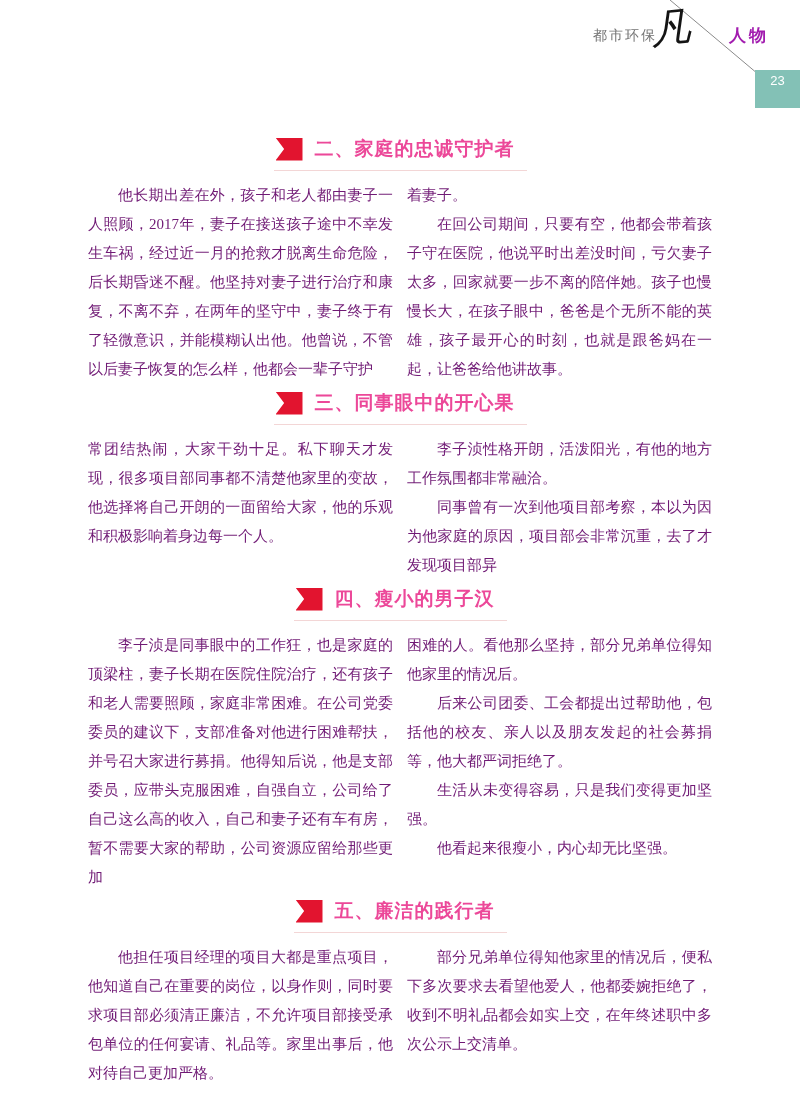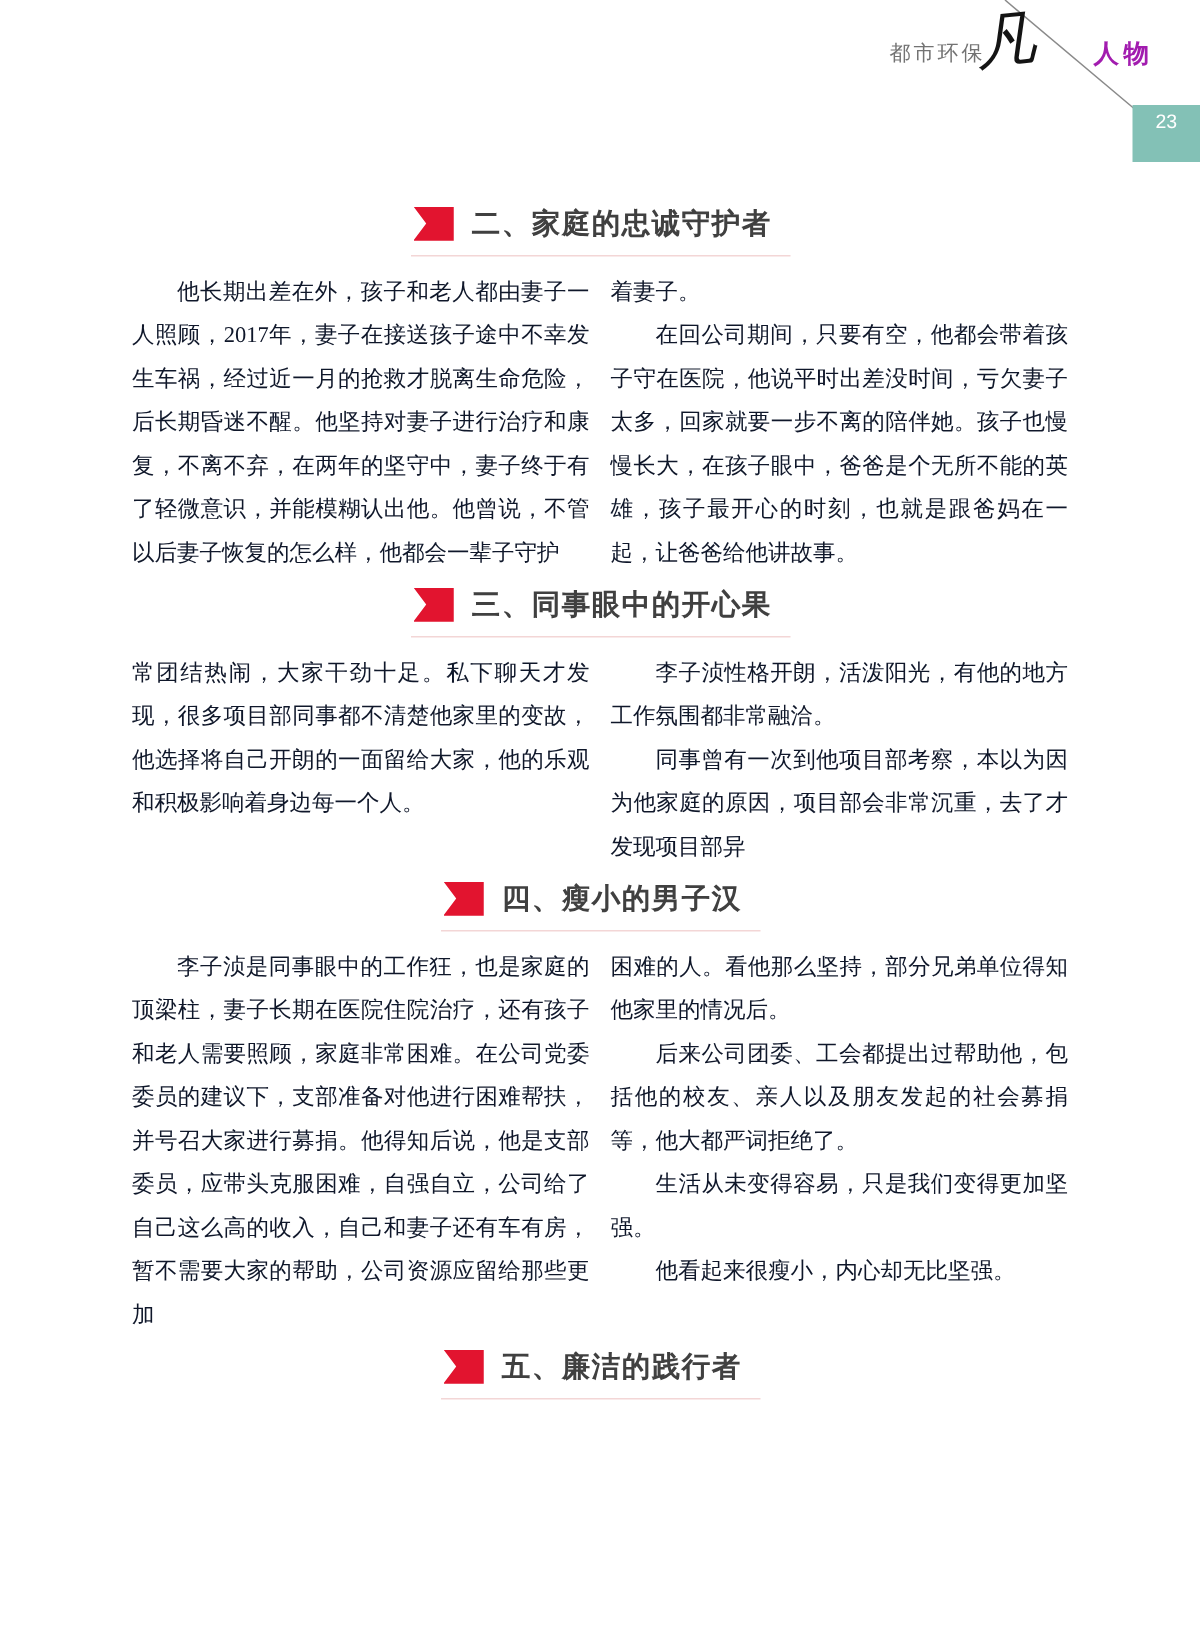--- a/index.html
+++ b/index.html
@@ -48,26 +48,26 @@
     border-bottom:1px solid #f3d6d6;
     padding:0 12px 8px 2px;
   }
   .flag-icon {
     width:27px; height:23px; background:#e2142f;
     clip-path:polygon(0 0,100% 0,100% 100%,0 100%,32% 50%);
     flex:0 0 auto;
   }
   .section-title {
     font-family:"Liberation Sans",sans-serif;
-    font-weight:bold; font-size:19px; color:#404040; letter-spacing:1px;
+    font-weight:bold; font-size:19px; color:#ec4899; letter-spacing:1px;
     white-space:nowrap;
   }
 
   .columns { display:flex; gap:14px; }
-  .col { width:305px; text-align:justify; font-size:15px; line-height:29px; color:#0f172a; }
+  .col { width:305px; text-align:justify; font-size:15px; line-height:29px; color:#701a75; }
   .col p { margin:0; }
   .col p.indent { text-indent:2em; }
 </style>
 </head>
 <body>
 
 <header class="page-header">
   <svg class="diag-svg" viewBox="0 0 200 100">
     <line x1="70" y1="0" x2="158" y2="74" stroke="#8a8a8a" stroke-width="1"></line>
   </svg>
@@ -135,15 +135,23 @@
     </div>
   </section>
 
   <section>
     <div class="section-header-wrap">
       <div class="section-header">
         <span class="flag-icon"></span>
         <span class="section-title">五、廉洁的践行者</span>
       </div>
     </div>
+    <div class="columns">
+      <div class="col">
+        <p class="indent">他担任项目经理的项目大都是重点项目，他知道自己在重要的岗位，以身作则，同时要求项目部必须清正廉洁，不允许项目部接受承包单位的任何宴请、礼品等。家里出事后，他对待自己更加严格。</p>
+      </div>
+      <div class="col">
+        <p class="indent">部分兄弟单位得知他家里的情况后，便私下多次要求去看望他爱人，他都委婉拒绝了，收到不明礼品都会如实上交，在年终述职中多次公示上交清单。</p>
+      </div>
+    </div>
   </section>
 
 </main>
 
 </body></html>

